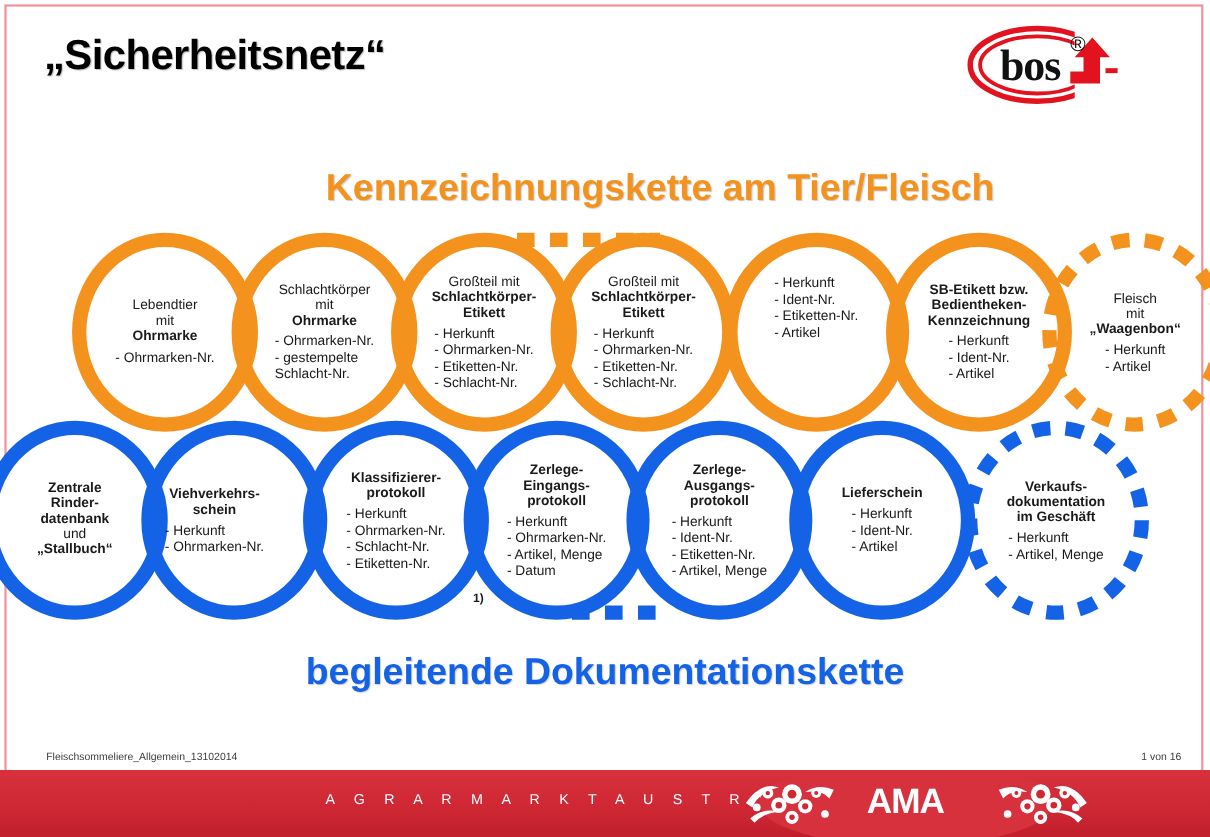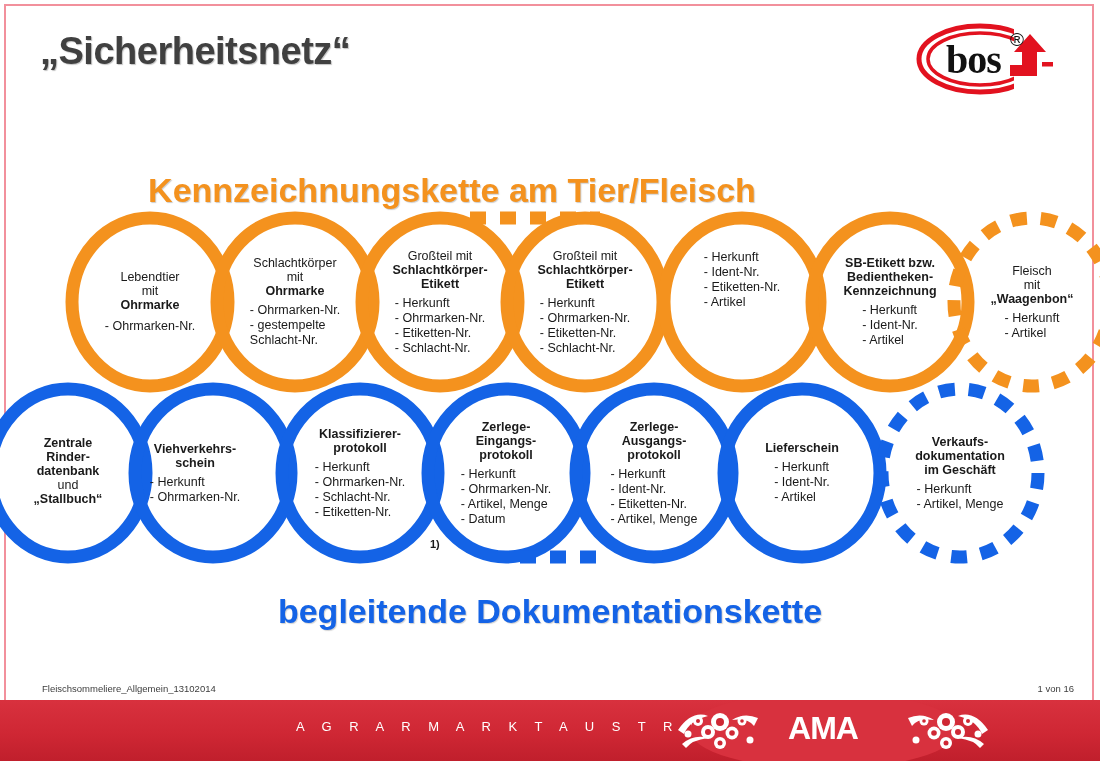--- a/index.html
+++ b/index.html
@@ -26,44 +26,43 @@
     box-sizing: border-box;
     pointer-events: none;
   }
 
   
   #title {
     position: absolute;
     left: 40px; top: 30px;
     font-size: 38px;
     font-weight: bold;
-    color: #404040;
+    color: #000000;
     letter-spacing: -0.5px;
     text-shadow: 1px 1px 1px rgba(120,120,120,0.45);
     white-space: nowrap;
   }
 
   
   #boslogo {
     position: absolute;
-    left: 910px; top: 18px;
+    left: 873px; top: 18px;
     width: 150px; height: 82px; text-align: center;
   }
 
   
   #heading-orange {
     position: absolute;
     left: 0; top: 152px;
     width: 904px;
-    text-align: center;
+    text-align: right;
     font-size: 34px;
     font-weight: bold;
     color: #f4921e;
     text-shadow: 1px 1px 1px rgba(140,140,140,0.45);
-    margin-top: 19px;
   }
 
   
   #heading-blue {
     position: absolute;
     left: 0; top: 592px;
     width: 1100px;
     text-align: center;
     font-size: 34px;
     font-weight: bold;

